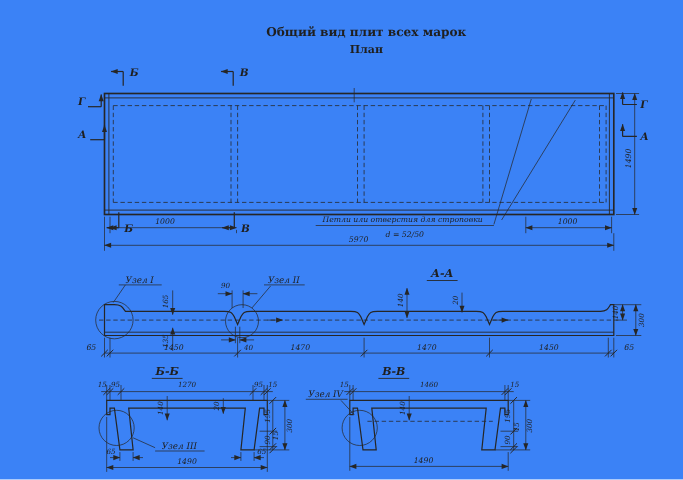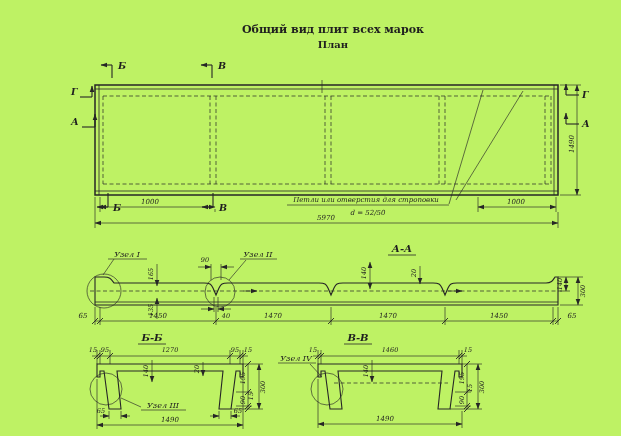--- a/index.html
+++ b/index.html
@@ -1,16 +1,16 @@
 <!DOCTYPE html>
 <html><head>
 <meta charset="utf-8">
 <style>
   html,body{margin:0;padding:0;background:#ffffff;}
-  .sheet{position:relative;width:621px;height:436px;background:#bef264;overflow:hidden;
+  .sheet{position:relative;width:621px;height:436px;background:#3b82f6;overflow:hidden;
          font-family:"DejaVu Serif", serif;}
   svg{display:block;}
   .ln{stroke:#262626;stroke-width:0.8;fill:none;stroke-linecap:butt;}
   .thk{stroke-width:1.5;}
   .med{stroke-width:1.1;}
   .dsh2{stroke-dasharray:4 2.5;stroke-width:0.7;}
   .dim{stroke:#262626;stroke-width:0.65;fill:none;}
   .tk{stroke:#262626;stroke-width:0.9;}
   text{fill:#1f1f1f;font-family:"DejaVu Serif", serif;}
   .t6{font-size:6.5px;font-style:italic;}

